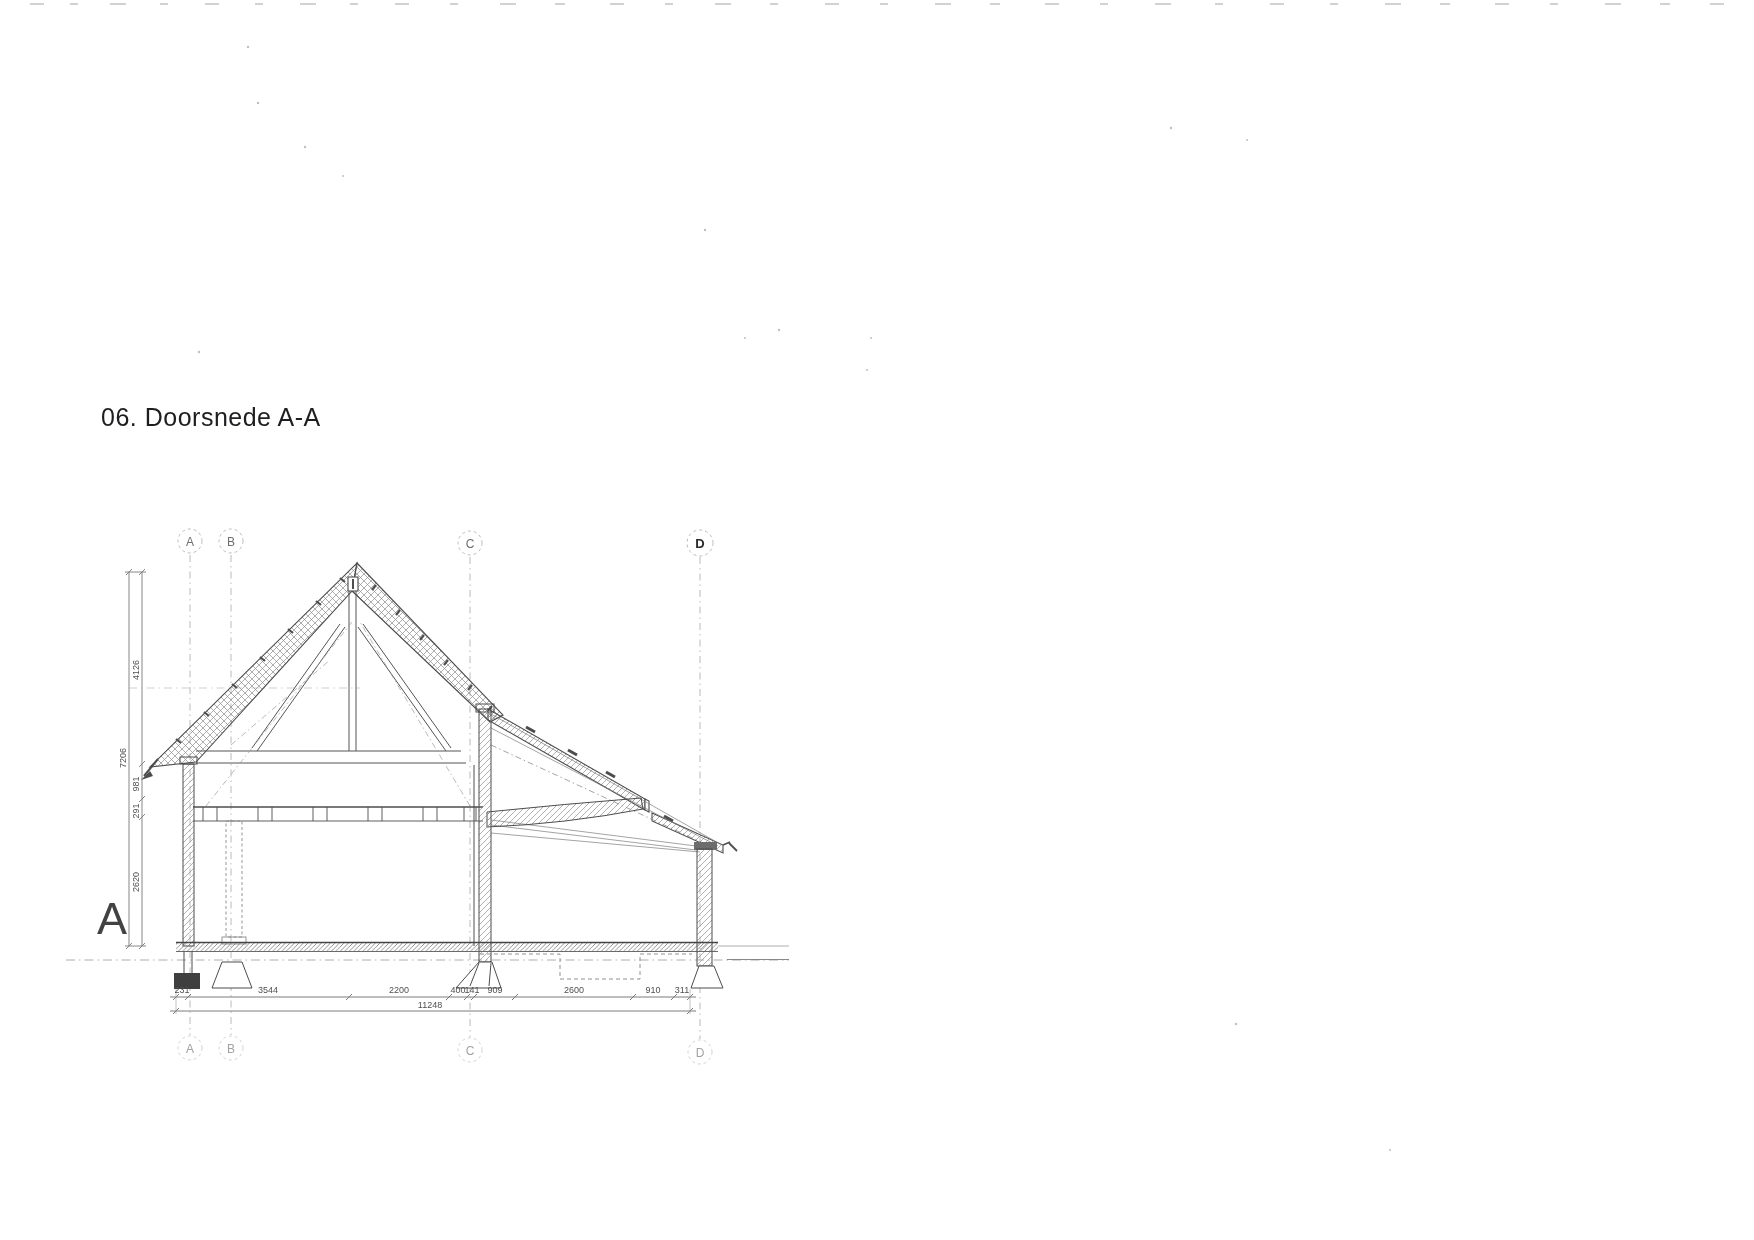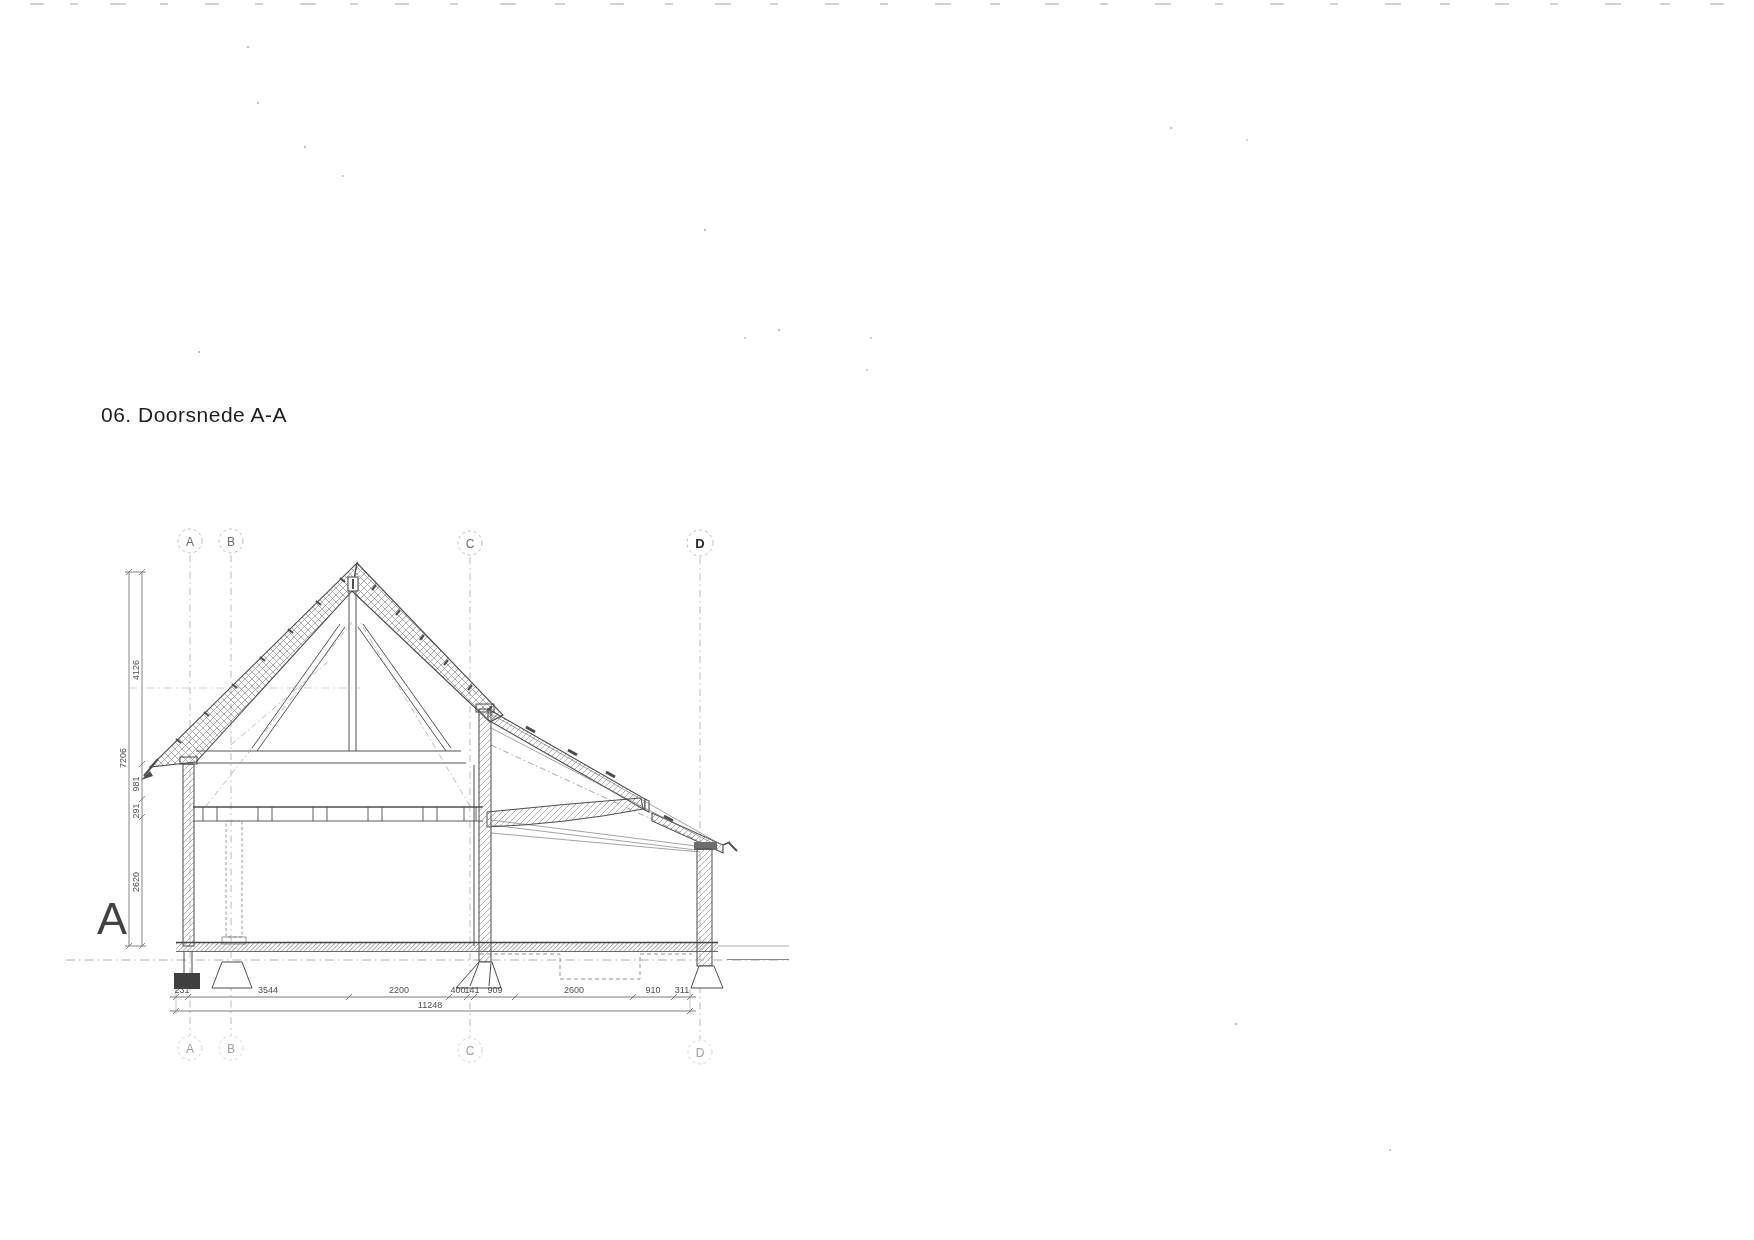--- a/index.html
+++ b/index.html
@@ -1,19 +1,19 @@
 <!DOCTYPE html>
 <html><head>
 <meta charset="utf-8">
 <style>
   html,body{margin:0;padding:0;background:#fff;}
   body{width:1754px;height:1240px;position:relative;overflow:hidden;
        font-family:"Liberation Sans", sans-serif;}
   .page{position:absolute;inset:0;background:#ffffff;}
-  .title{position:absolute;left:101px;top:403px;font-size:21px;color:#1e1e20;
+  .title{position:absolute;left:101px;top:403px;font-size:25px;color:#1e1e20;
          letter-spacing:0.5px;}
   .big-a{position:absolute;left:97px;top:893px;font-size:45px;color:#424242;
          font-weight:400;}
   svg{position:absolute;left:0;top:0;}
   svg text{font-family:"Liberation Sans", sans-serif;}
   .dimtxt{font-size:9px;fill:#4f4f4f;}
   .bubtxt{font-size:12px;fill:#6e6e6e;}
   .bubtxt-faint{font-size:12px;fill:#a2a2a2;}
 </style>
 </head>

